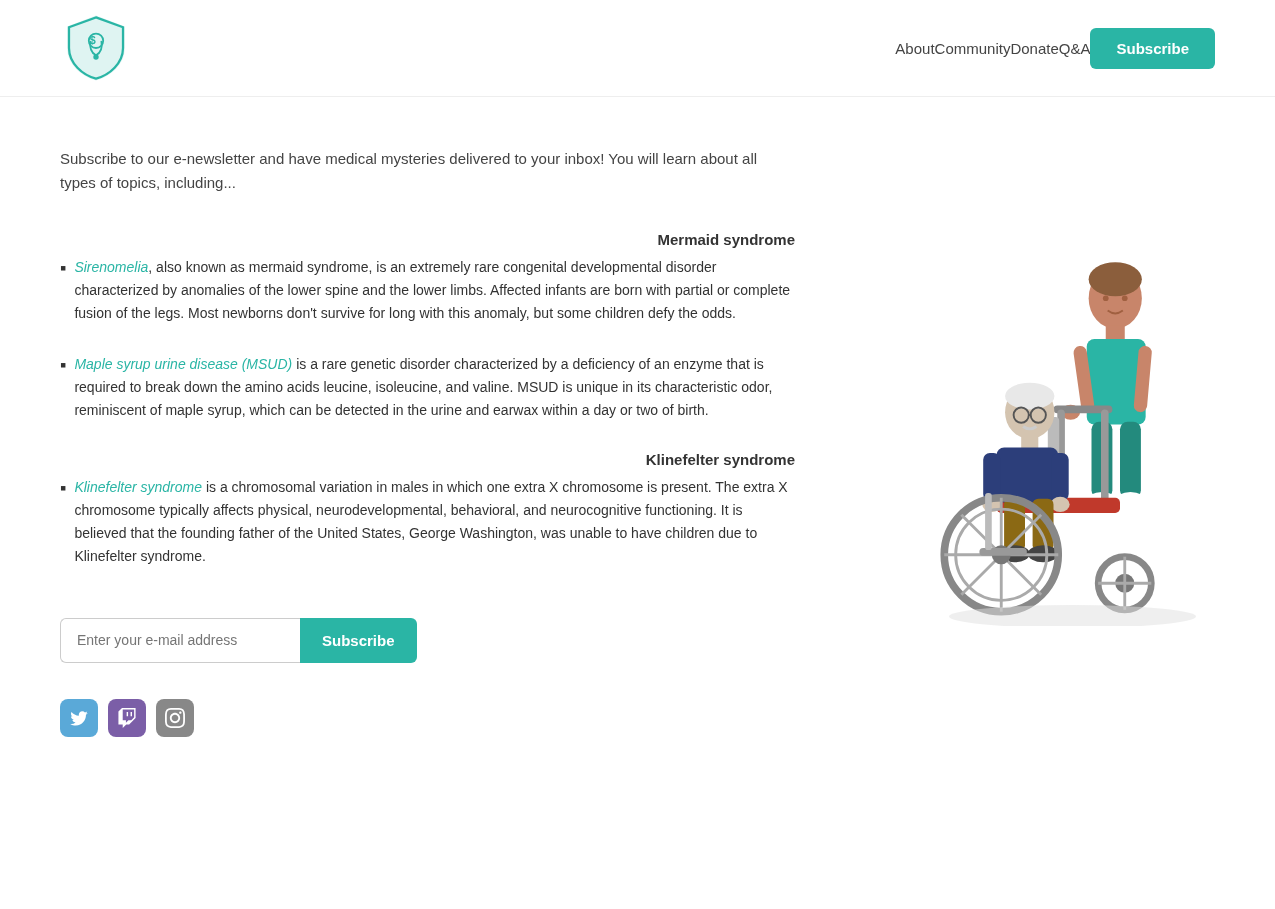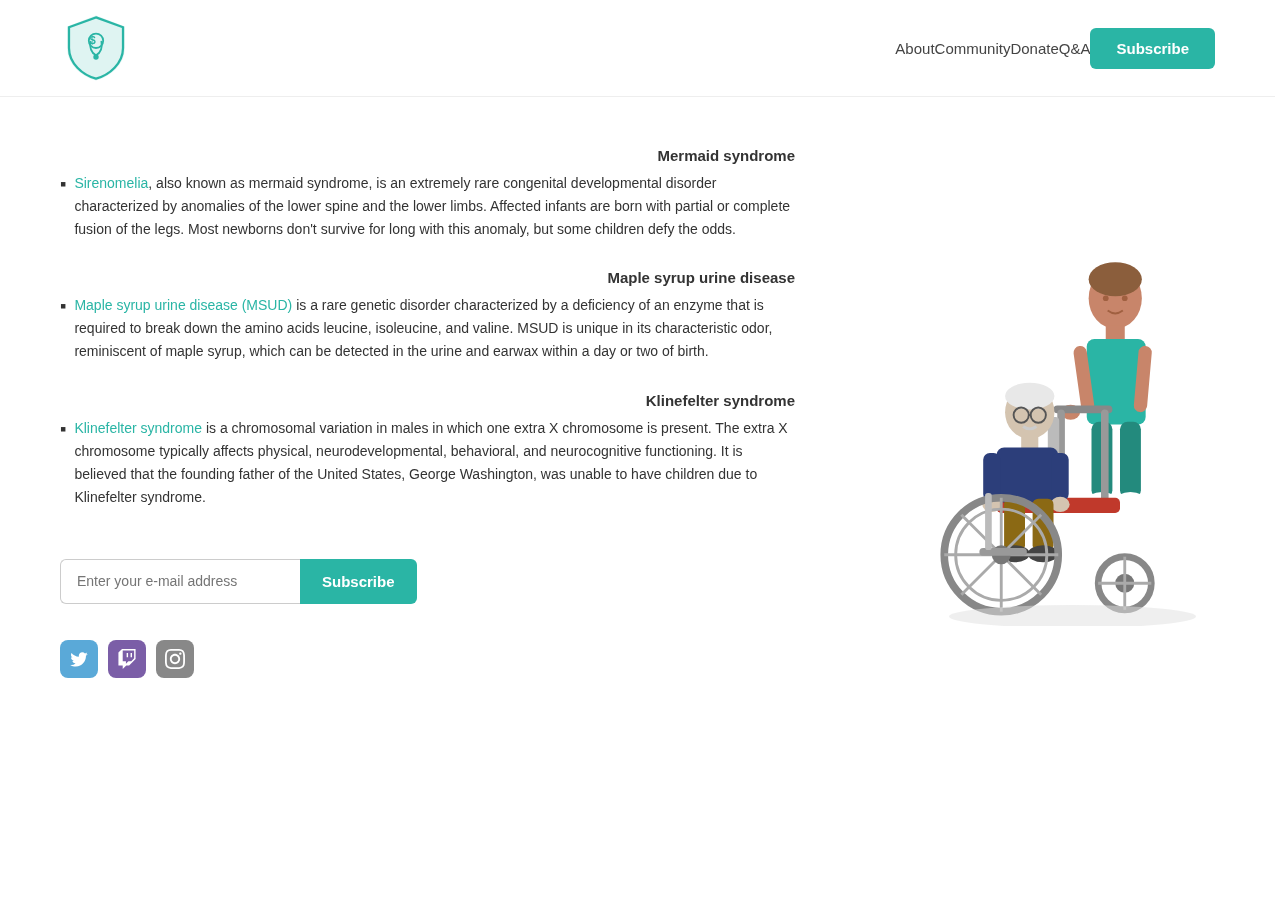--- a/index.html
+++ b/index.html
@@ -103,20 +103,21 @@
     }
     .bullet {
       color: #333;
       font-size: 18px;
       line-height: 1.4;
       flex-shrink: 0;
     }
     .condition-item a {
       color: #2ab5a5;
       text-decoration: none;
+      font-style: italic;
     }
 
     
     .email-section {
       display: flex;
       gap: 0;
       margin-top: 50px;
       margin-bottom: 36px;
     }
     .email-input {
@@ -186,34 +187,34 @@
     <a href="#">About</a>
     <a href="#">Community</a>
     <a href="#">Donate</a>
     <a href="#">Q&amp;A</a>
     <button class="subscribe-btn">Subscribe</button>
   </nav>
 </header>
 
 <main>
   <div class="content">
+    <p class="intro-text">Subscribe to our e-newsletter and have medical mysteries delivered to your inbox! You will learn about all types of topics, including...</p>
 
 
     <div class="condition-section">
       <div class="condition-title">Mermaid syndrome</div>
       <div class="condition-item">
         <span class="bullet">▪</span>
         <span>
           <a href="#">Sirenomelia</a><span>, also known as mermaid syndrome, is an extremely rare congenital developmental disorder characterized by anomalies of the lower spine and the lower limbs. Affected infants are born with partial or complete fusion of the legs. Most newborns don't survive for long with this anomaly, but some children defy the odds.</span>
         </span>
       </div>
     </div>
 
     <div class="condition-section">
-      <div class="condition-title">Maple syrup urine disease</div>
       <div class="condition-item">
         <span class="bullet">▪</span>
         <span>
           <a href="#">Maple syrup urine disease (MSUD)</a><span> is a rare genetic disorder characterized by a deficiency of an enzyme that is required to break down the amino acids leucine, isoleucine, and valine. MSUD is unique in its characteristic odor, reminiscent of maple syrup, which can be detected in the urine and earwax within a day or two of birth.</span>
         </span>
       </div>
     </div>
 
     <div class="condition-section">
       <div class="condition-title">Klinefelter syndrome</div>

